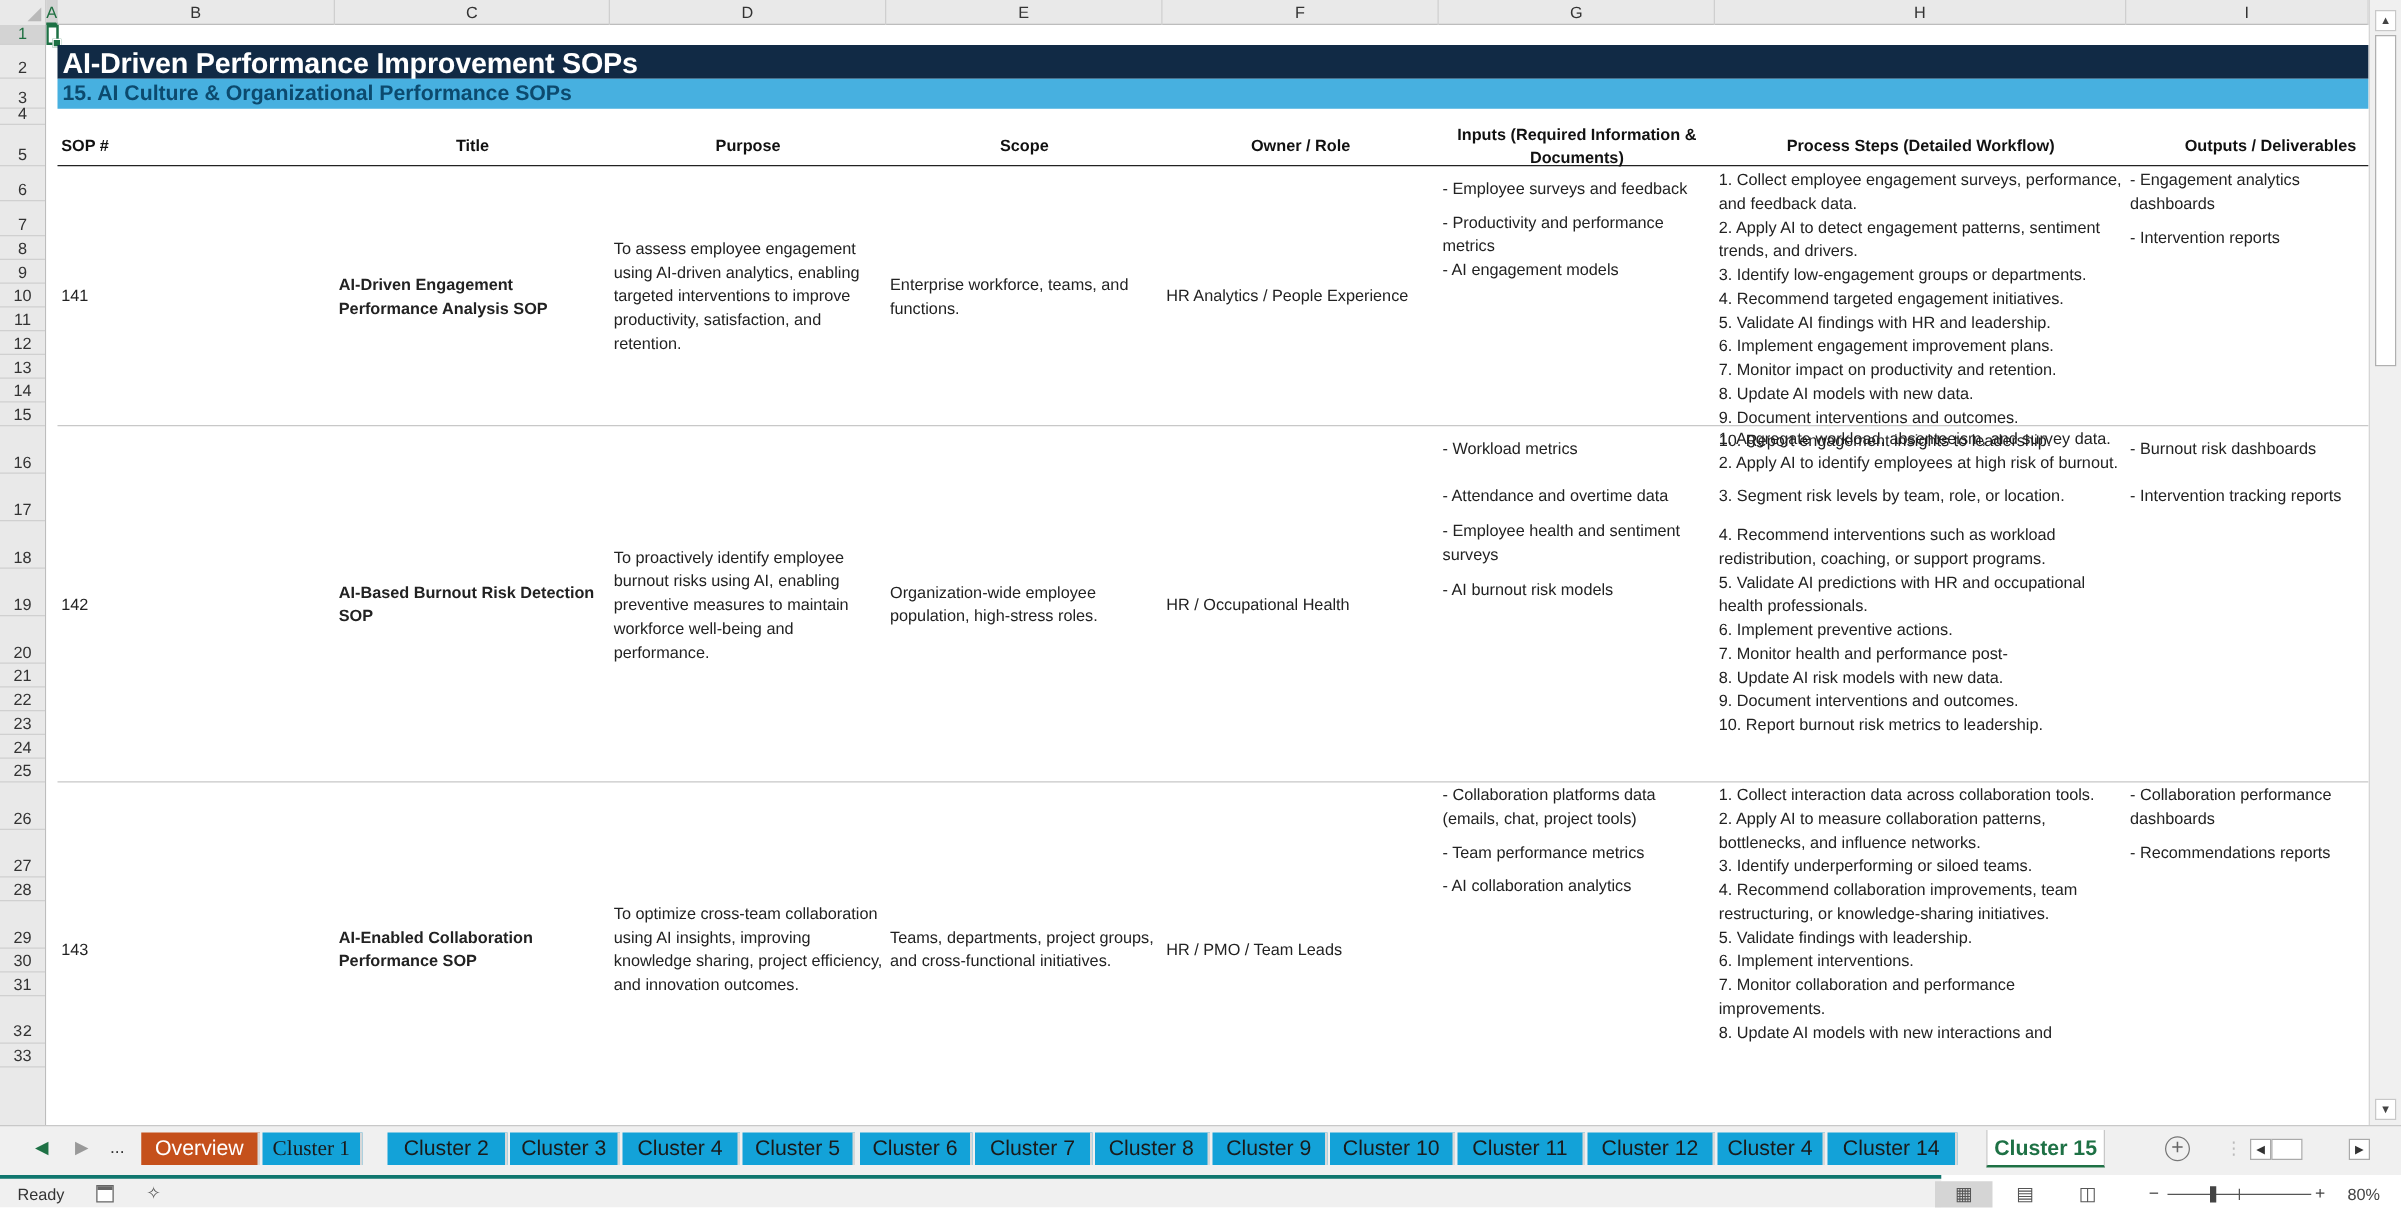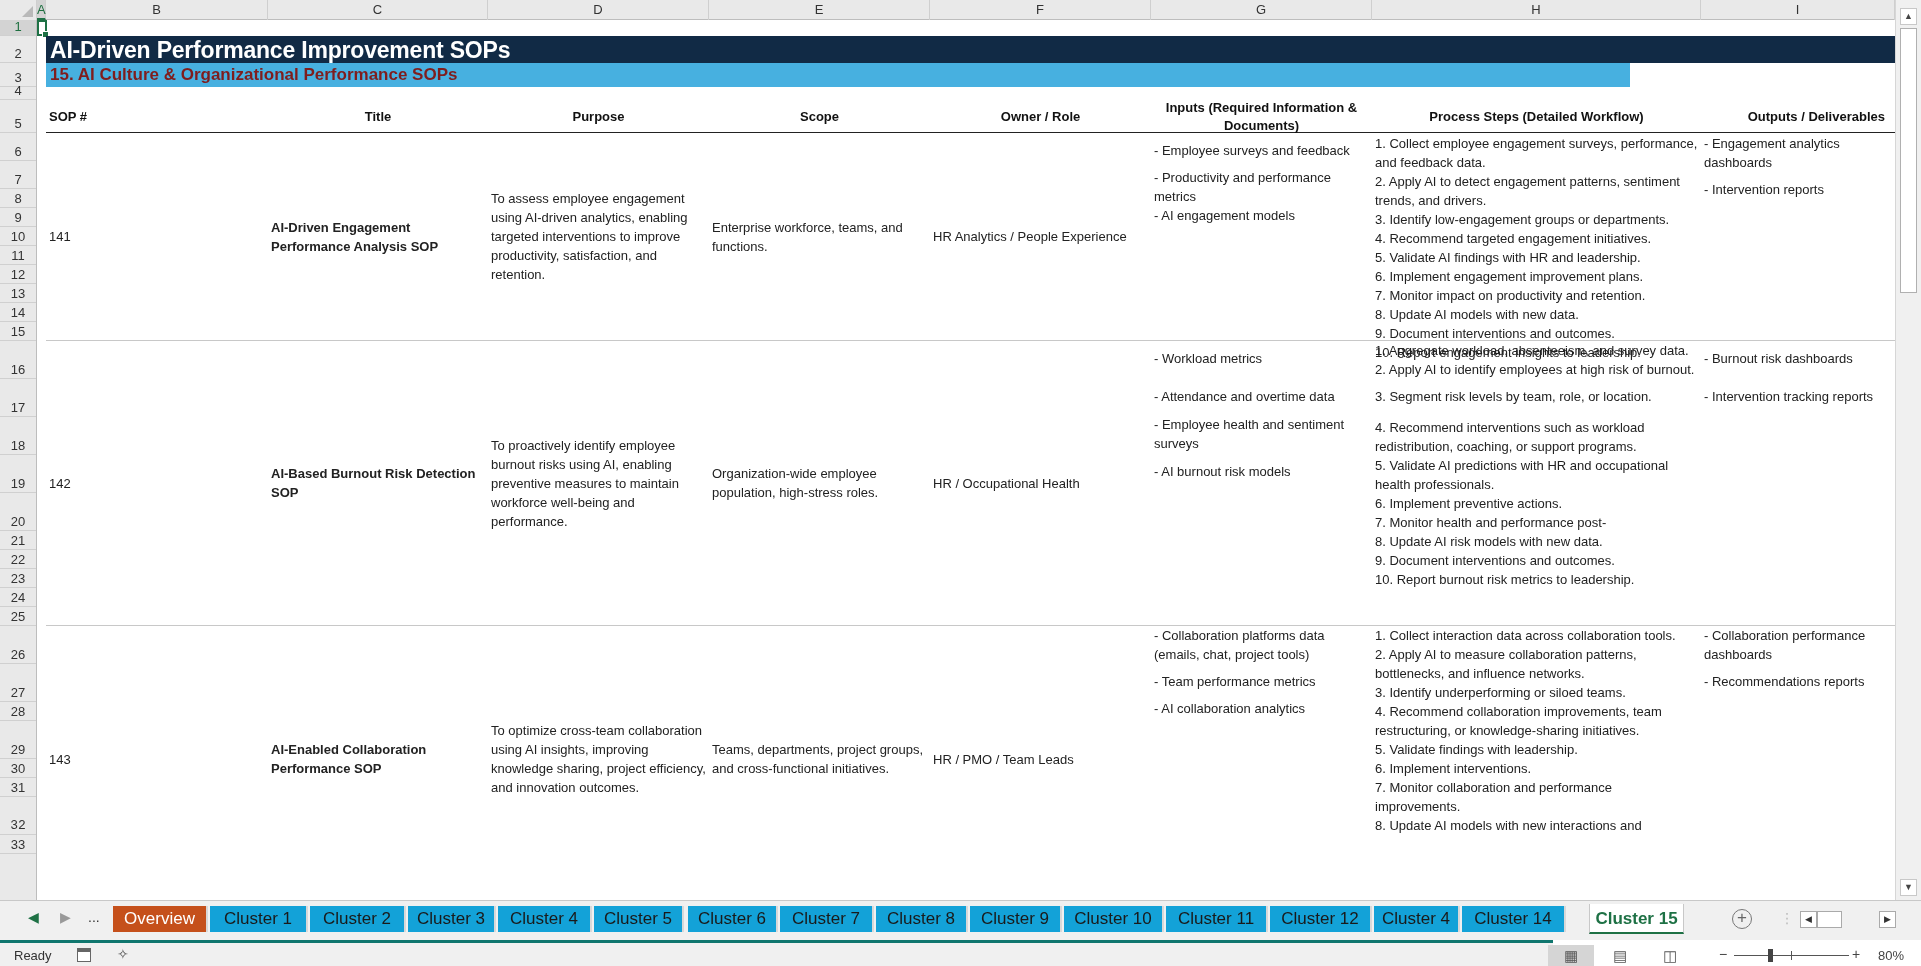--- a/index.html
+++ b/index.html
@@ -17,21 +17,21 @@
   .rowhdr { position: absolute; left: 0; top: 20px; width: 37px; height: 880px; background: #e9e9e9; border-right: 1px solid #bdbdbd; overflow: hidden; }
   .rn { position: absolute; left: 0; width: 36px; font-size: 13px; color: #333; border-bottom: 1px solid #d0d0d0; display: flex; align-items: flex-end; justify-content: center; padding-bottom: 1px; }
   .rn.active { color: #1e6f40; background: #d3d3d3; }
 
   
   .grid { position: absolute; left: 37px; top: 20px; width: 1858px; height: 880px; overflow: hidden; background: #fff; }
   .sel { position: absolute; left: 0; top: 0; width: 10px; height: 16px; border: 2px solid #1e7145; }
   .sel::after { content: ""; position: absolute; right: -4px; bottom: -4px; width: 5px; height: 5px; background: #1e7145; border: 1px solid #fff; }
 
   .title-band { position: absolute; left: 9px; top: 16px; width: 1849px; height: 27px; background: #112a45; color: #fff; font-weight: bold; font-size: 23px; line-height: 29px; padding-left: 4px; letter-spacing: -0.2px; }
-  .sub-band { position: absolute; left: 9px; top: 43px; width: 1584px; height: 24px; background: #47b0e0; color: #7f1d1d; font-weight: bold; font-size: 17px; line-height: 24px; padding-left: 4px; }
+  .sub-band { position: absolute; left: 9px; top: 43px; width: 1849px; height: 24px; background: #47b0e0; color: #0c4a6e; font-weight: bold; font-size: 17px; line-height: 24px; padding-left: 4px; }
 
   .hdr-row { position: absolute; left: 9px; top: 80px; width: 1849px; height: 33px; border-bottom: 1.5px solid #222; }
   .hcell { position: absolute; top: 0; height: 33px; font-weight: bold; font-size: 13px; display: flex; align-items: center; justify-content: center; text-align: center; line-height: 18px; color: #111; }
   .hcell.left { justify-content: flex-start; padding-left: 3px; }
   .hcell.right { justify-content: flex-end; padding-right: 10px; }
 
   .sop { position: absolute; left: 9px; width: 1849px; border-bottom: 1px solid #c8c8c8; }
   .cell { position: absolute; top: 0; bottom: 0; font-size: 13px; line-height: 19px; padding: 0 3px; color: #222; display: flex; align-items: center; }
   .cell.bold { font-weight: bold; }
   .cell.top { align-items: flex-start; }
@@ -250,21 +250,21 @@
   <div class="vbtn" style="top:8px;">▲</div>
   <div class="vthumb"></div>
   <div class="vbtn" style="top:879px;">▼</div>
 </div>
 
 <div class="tabbar">
   <span class="navbtn on" style="left:28px;">◀</span>
   <span class="navbtn" style="left:60px;">▶</span>
   <span class="navbtn" style="left:88px;color:#333;">...</span>
   <div class="tab overview" style="left:113px;width:95px;">Overview</div>
-  <div class="tab" style="left:210px;width:98px;">Cluster 1</div>
+  <div class="tab" style="left:210px;width:80px;font-family:Liberation Serif, serif;">Cluster 1</div>
   <div class="tab" style="left:310px;width:96px;">Cluster 2</div>
   <div class="tab" style="left:408px;width:88px;">Cluster 3</div>
   <div class="tab" style="left:498px;width:94px;">Cluster 4</div>
   <div class="tab" style="left:594px;width:90px;">Cluster 5</div>
   <div class="tab" style="left:688px;width:90px;">Cluster 6</div>
   <div class="tab" style="left:780px;width:94px;">Cluster 7</div>
   <div class="tab" style="left:876px;width:92px;">Cluster 8</div>
   <div class="tab" style="left:970px;width:92px;">Cluster 9</div>
   <div class="tab" style="left:1064px;width:100px;">Cluster 10</div>
   <div class="tab" style="left:1166px;width:102px;">Cluster 11</div>

